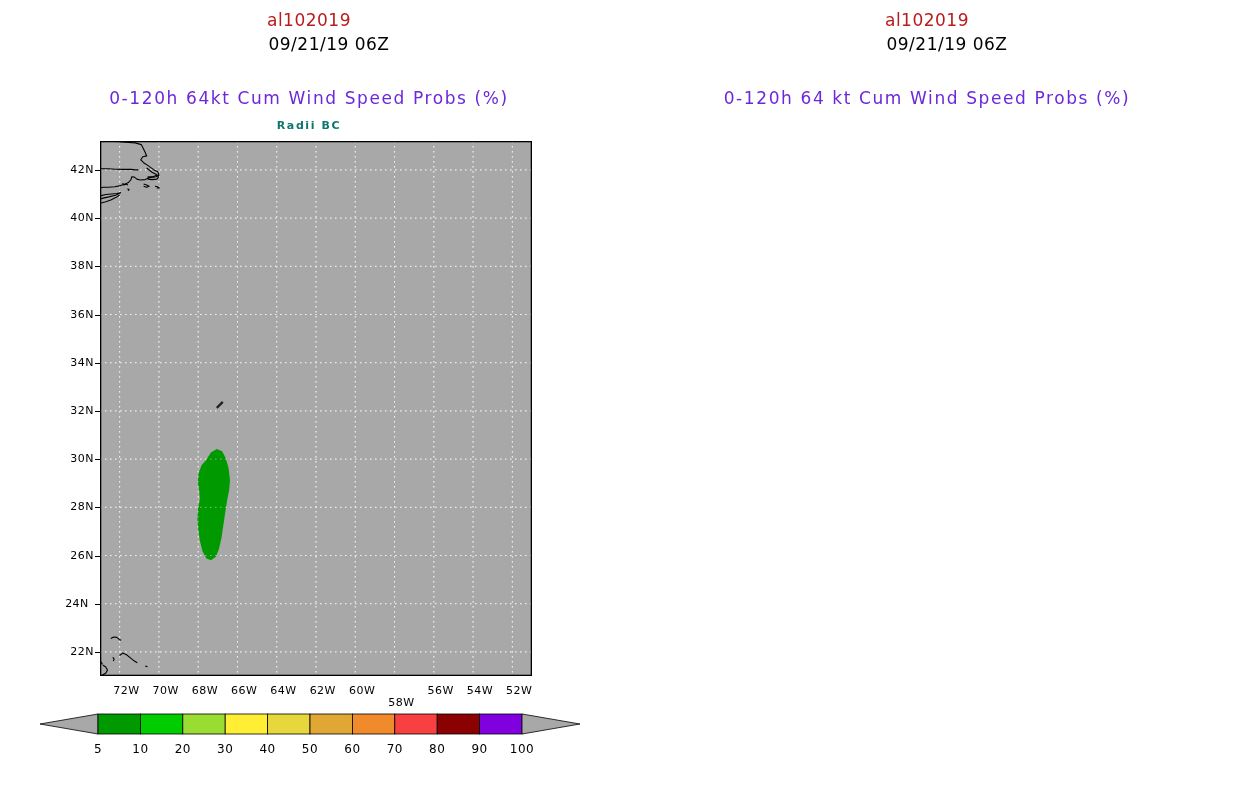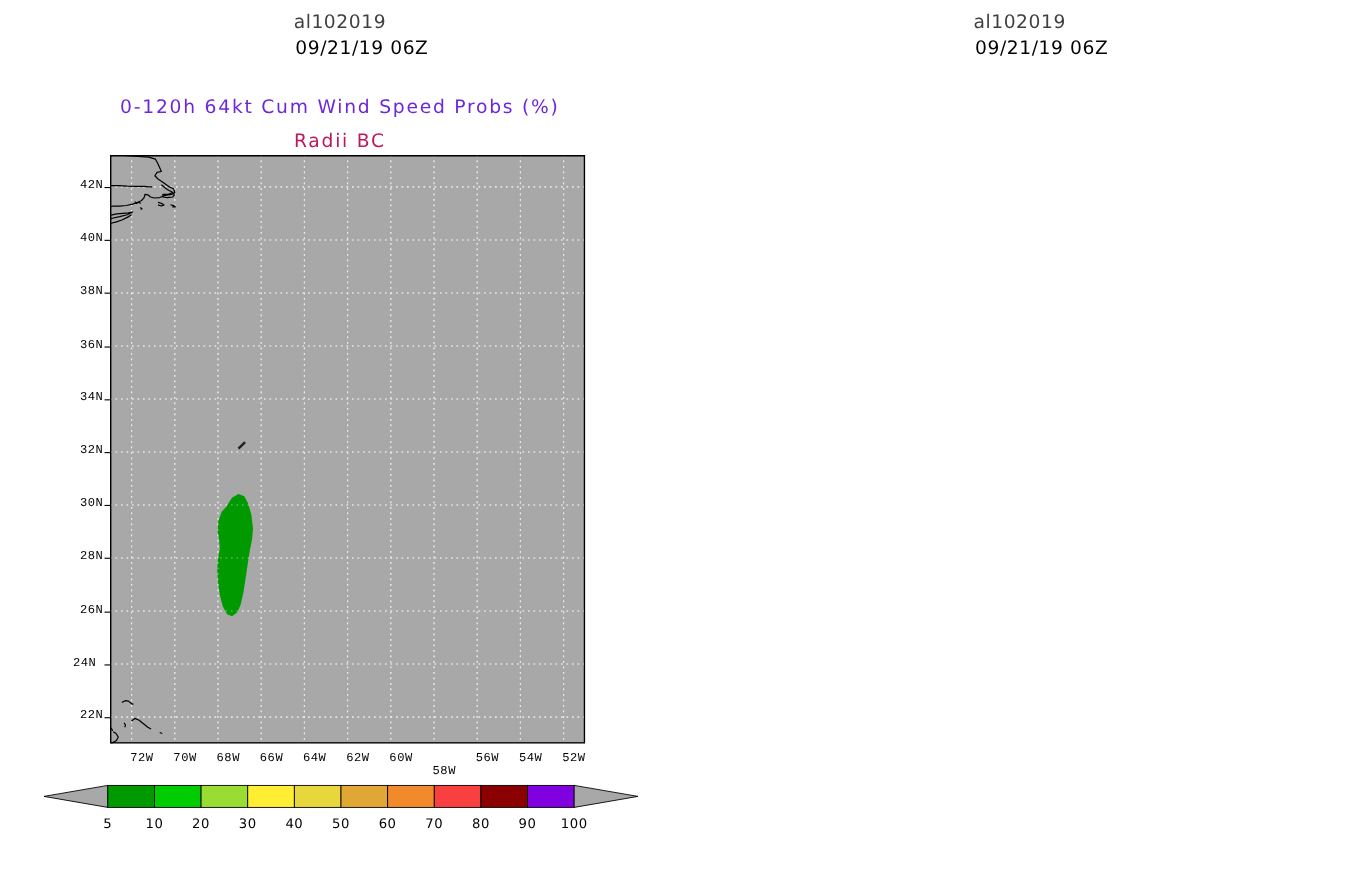--- a/index.html
+++ b/index.html
@@ -6,30 +6,30 @@
   body{
     width:1236px;height:800px;background:#ffffff;
     font-family:"DejaVu Sans","Liberation Sans",sans-serif;
     overflow:hidden;position:relative;
   }
   .panel{position:absolute;top:0;height:800px;width:618px;}
   #panel-left{left:0;}
   #panel-right{left:618px;}
 
   .titles{position:absolute;left:0;width:618px;text-align:center;}
-  .t-storm{top:10px;font-size:17px;letter-spacing:.5px;color:#404040;}
+  .t-storm{top:10px;font-size:17px;letter-spacing:.5px;color:#b91c1c;}
   .t-date{top:34px;font-size:17px;letter-spacing:.5px;color:#000;margin-left:20px;}
   .t-main{top:88px;font-size:17px;letter-spacing:1.6px;color:#6d28d9;white-space:nowrap;}
-  .t-sub{top:119px;font-size:17px;letter-spacing:1.6px;color:#be185d;}
+  .t-sub{top:119px;font-size:11px;letter-spacing:1.6px;color:#0f766e;font-weight:bold;}
 
   .mapwrap{position:absolute;}
   #mapwrap-left{left:100px;top:141px;width:432px;height:535px;}
   .mapwrap svg{display:block;}
 
-  .axlabel{position:absolute;font-size:11px;color:#000;letter-spacing:.5px;white-space:nowrap;font-family:Liberation Mono, monospace;}
+  .axlabel{position:absolute;font-size:11px;color:#000;letter-spacing:.5px;white-space:nowrap;}
   .ylab{text-align:right;width:34px;}
   .xlab{text-align:right;width:40px;}
   .tickmark{position:absolute;background:#000;}
 
   .cbwrap{position:absolute;top:712px;height:60px;}
   #cbwrap-left{left:40px;width:540px;}
   .cblabel{position:absolute;top:30px;font-size:12px;text-align:center;width:40px;color:#000;letter-spacing:.5px;}
 </style>
 </head>
 <body>
@@ -161,16 +161,17 @@
         <rect x="354.8" y="2" width="42.4" height="20" fill="#f84040" stroke="#000" stroke-width="0.8"></rect>
         <rect x="397.2" y="2" width="42.4" height="20" fill="#8b0000" stroke="#000" stroke-width="0.8"></rect>
         <rect x="439.59999999999997" y="2" width="42.4" height="20" fill="#8000e0" stroke="#000" stroke-width="0.8"></rect>
         <polygon points="482,2 482,22 540,12" fill="#a8a8a8" stroke="#000" stroke-width="0.8"></polygon>
       </svg><div class="cblabel" style="left: 38px;">5</div><div class="cblabel" style="left: 80.4px;">10</div><div class="cblabel" style="left: 122.8px;">20</div><div class="cblabel" style="left: 165.2px;">30</div><div class="cblabel" style="left: 207.6px;">40</div><div class="cblabel" style="left: 250px;">50</div><div class="cblabel" style="left: 292.4px;">60</div><div class="cblabel" style="left: 334.8px;">70</div><div class="cblabel" style="left: 377.2px;">80</div><div class="cblabel" style="left: 419.6px;">90</div><div class="cblabel" style="left: 462px;">100</div></div>
 </div>
 
 <div class="panel" id="panel-right">
   <div class="titles t-storm">al102019</div>
   <div class="titles t-date">09/21/19 06Z</div>
+  <div class="titles t-main">0-120h 64 kt Cum Wind Speed Probs (%)</div>
 
   <div id="axes-right"></div>
 
 </div>
 
 </body></html>

